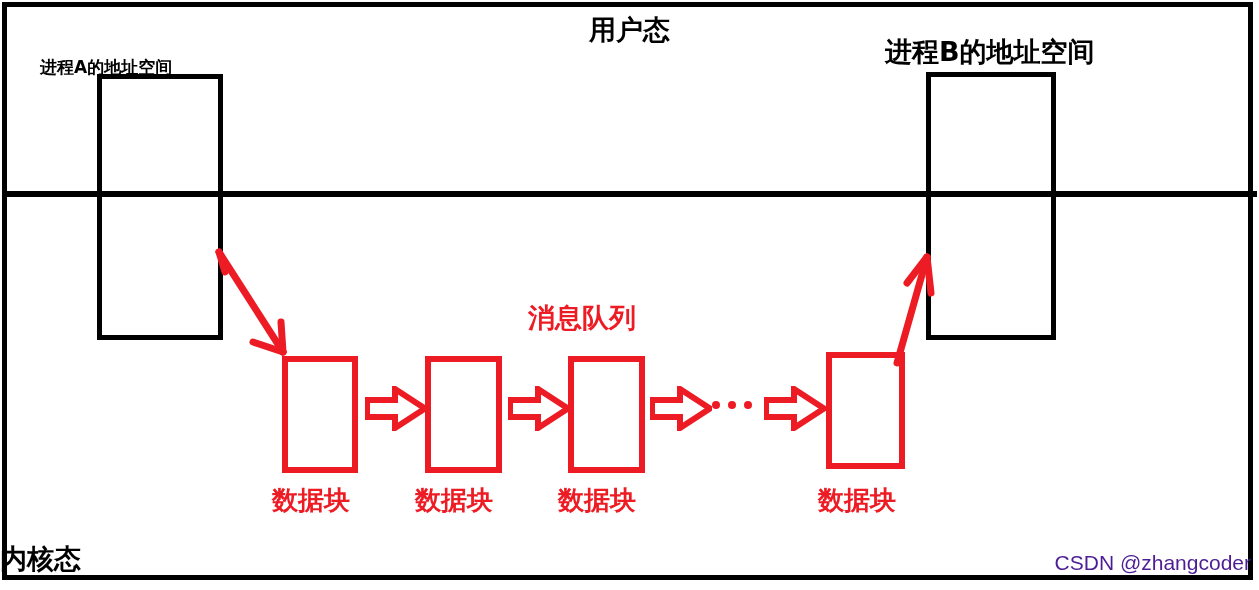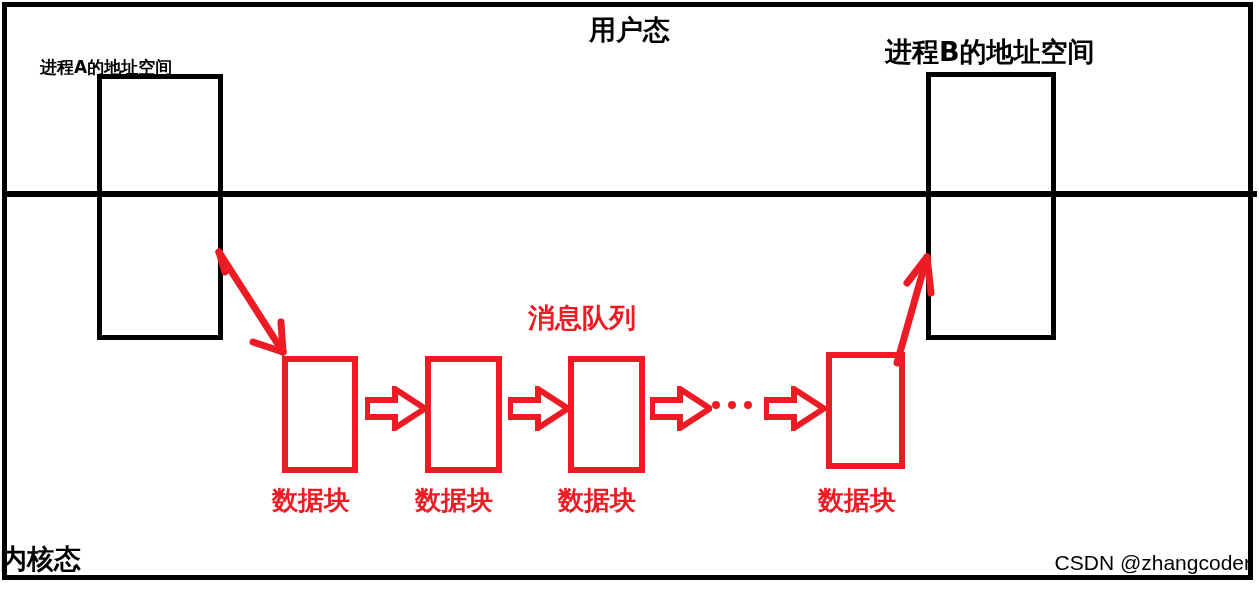--- a/index.html
+++ b/index.html
@@ -158,21 +158,21 @@
   }
   .arrow-send    { left: 205px; top: 240px; width: 110px; height: 130px; }
   .arrow-receive { left: 875px; top: 235px; width: 80px;  height: 135px; }
 
   
   .watermark {
     position: absolute;
     right: 8px;
     top: 551px;
     font-size: 21px;
-    color: #000000;
+    color: #4c1d95;
     white-space: nowrap;
     font-family: "Liberation Sans", sans-serif;
   }
 </style>
 </head>
 <body>
 
 <div id="canvas">
 
   <div class="frame"></div>

